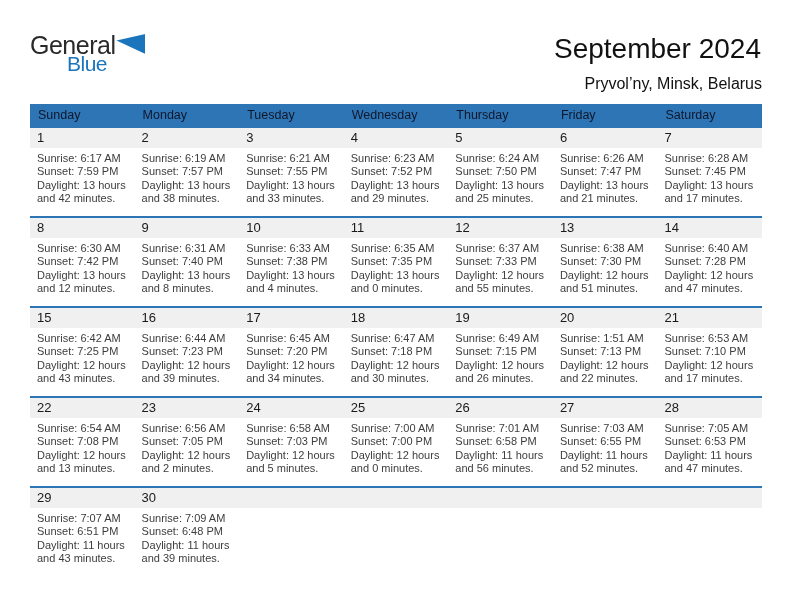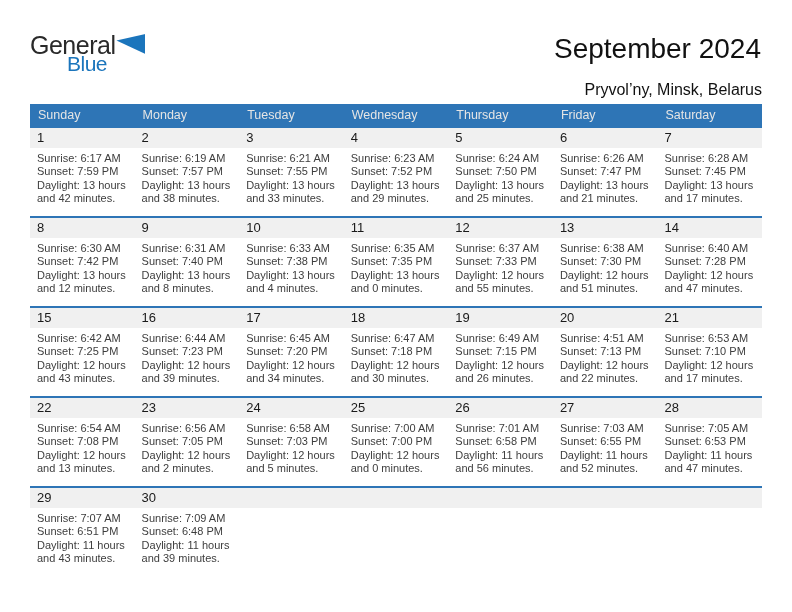--- a/index.html
+++ b/index.html
@@ -21,27 +21,27 @@
   .logo-general { font-size:25px; color:#2a2a2a; letter-spacing:-0.5px; line-height:1; }
   .logo-flag {
     display:inline-block; width:29px; height:20px; margin-left:1px; margin-top:1px;
     background:#1B75BC;
     clip-path:polygon(0 32%, 100% 0, 100% 100%);
   }
   .logo-blue { font-size:21px; color:#1B75BC; letter-spacing:-0.5px; line-height:1; margin:-5px 0 0 37px; }
   
   .title-block { text-align:right; }
   .page-title { font-size:28px; font-weight:400; color:#111111; line-height:1.1; margin:1px; }
-  .page-subtitle { font-size:16px; font-weight:400; color:#111111; margin-top:16px; }
+  .page-subtitle { font-size:16px; font-weight:400; color:#111111; margin-top:10px; }
   
   .calendar { position:absolute; top:104px; left:30px; right:30px; }
   .weekday-row { display:flex; background:#2E75B6; height:22px; }
   .wh-cell {
     flex:1 1 0; box-sizing:border-box;
-    color:#e5e5e5; font-size:12.5px; line-height:22px; padding-left:8px;
+    color:#0f172a; font-size:12.5px; line-height:22px; padding-left:8px;
     white-space:nowrap; overflow:hidden;
   }
   .week-row { display:flex; height:90px; border-top:2px solid #2E75B6; box-sizing:border-box; }
   .day-cell { flex:1 1 0; box-sizing:border-box; overflow:hidden; }
   .day-band {
     height:20px; background:#F0F0F0;
     font-size:13px; line-height:20px; padding-left:7px; color:#1a1a1a;
   }
   .day-info { padding:4px 4px 0 7px; font-size:11px; line-height:13.4px; color:#3d3d3d; }
   .info-line { white-space:nowrap; }
@@ -247,21 +247,21 @@
             <div class="day-info">
               <div class="info-line">Sunrise: 6:49 AM</div>
               <div class="info-line">Sunset: 7:15 PM</div>
               <div class="info-line">Daylight: 12 hours</div>
               <div class="info-line">and 26 minutes.</div>
             </div>
           </div>
           <div class="day-cell">
             <div class="day-band">20</div>
             <div class="day-info">
-              <div class="info-line">Sunrise: 4:51 AM</div>
+              <div class="info-line">Sunrise: 1:51 AM</div>
               <div class="info-line">Sunset: 7:13 PM</div>
               <div class="info-line">Daylight: 12 hours</div>
               <div class="info-line">and 22 minutes.</div>
             </div>
           </div>
           <div class="day-cell">
             <div class="day-band">21</div>
             <div class="day-info">
               <div class="info-line">Sunrise: 6:53 AM</div>
               <div class="info-line">Sunset: 7:10 PM</div>

